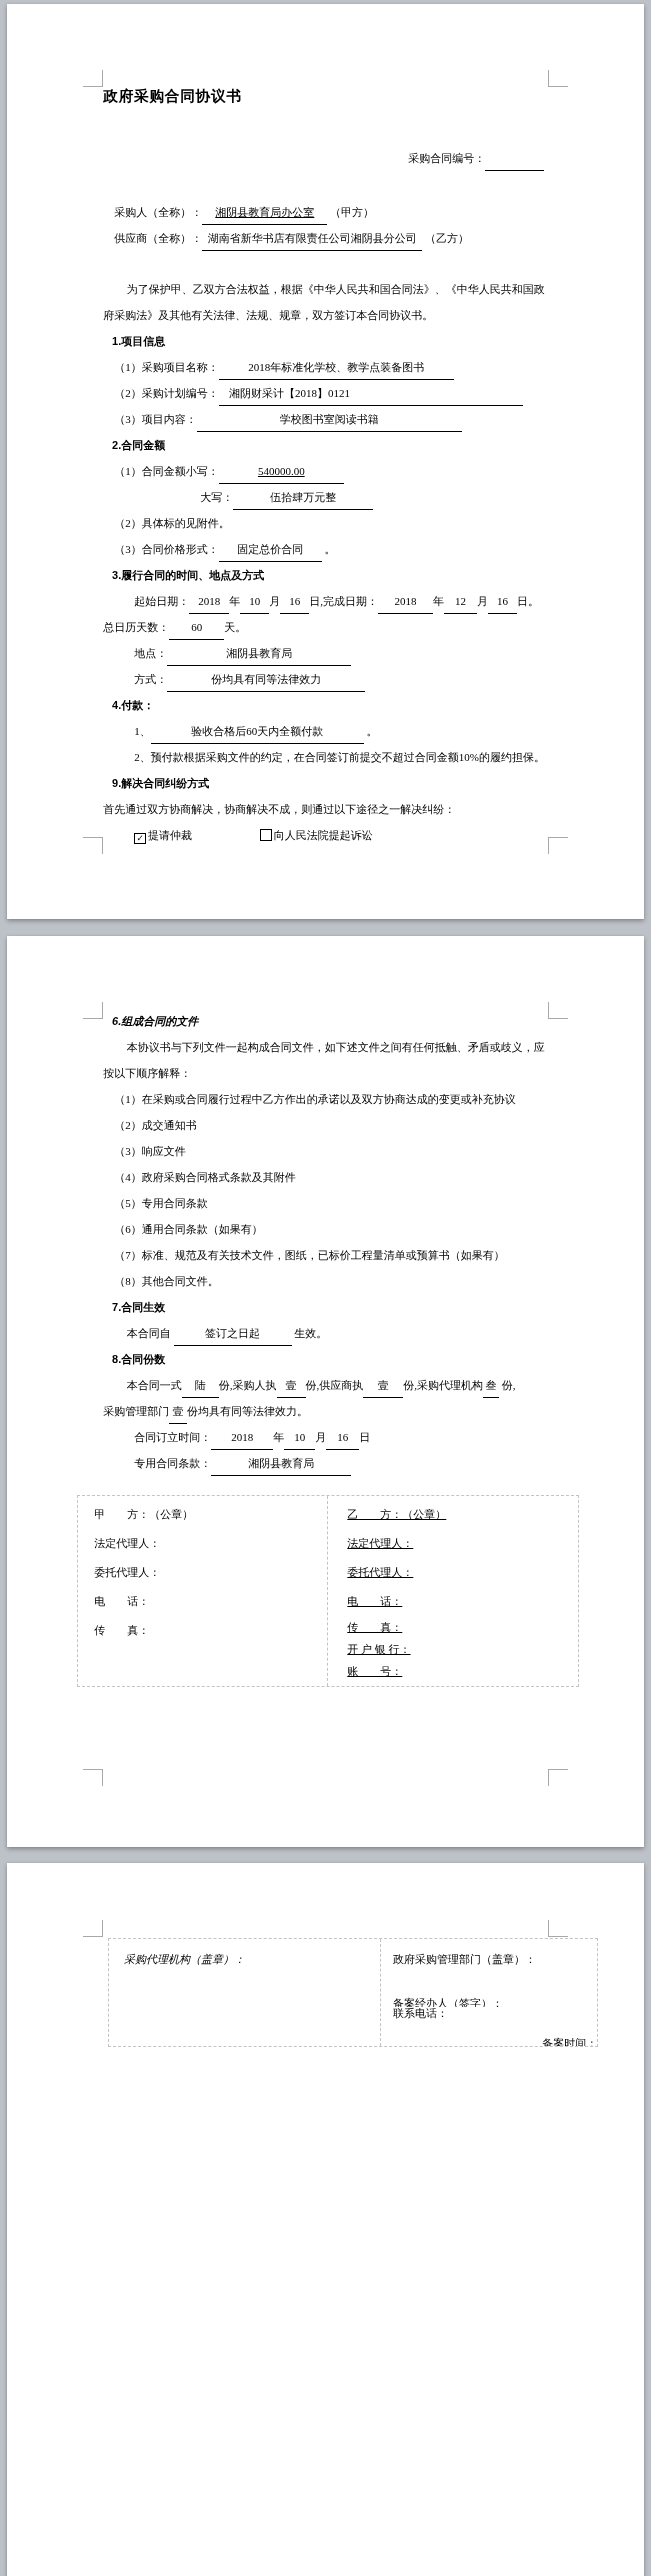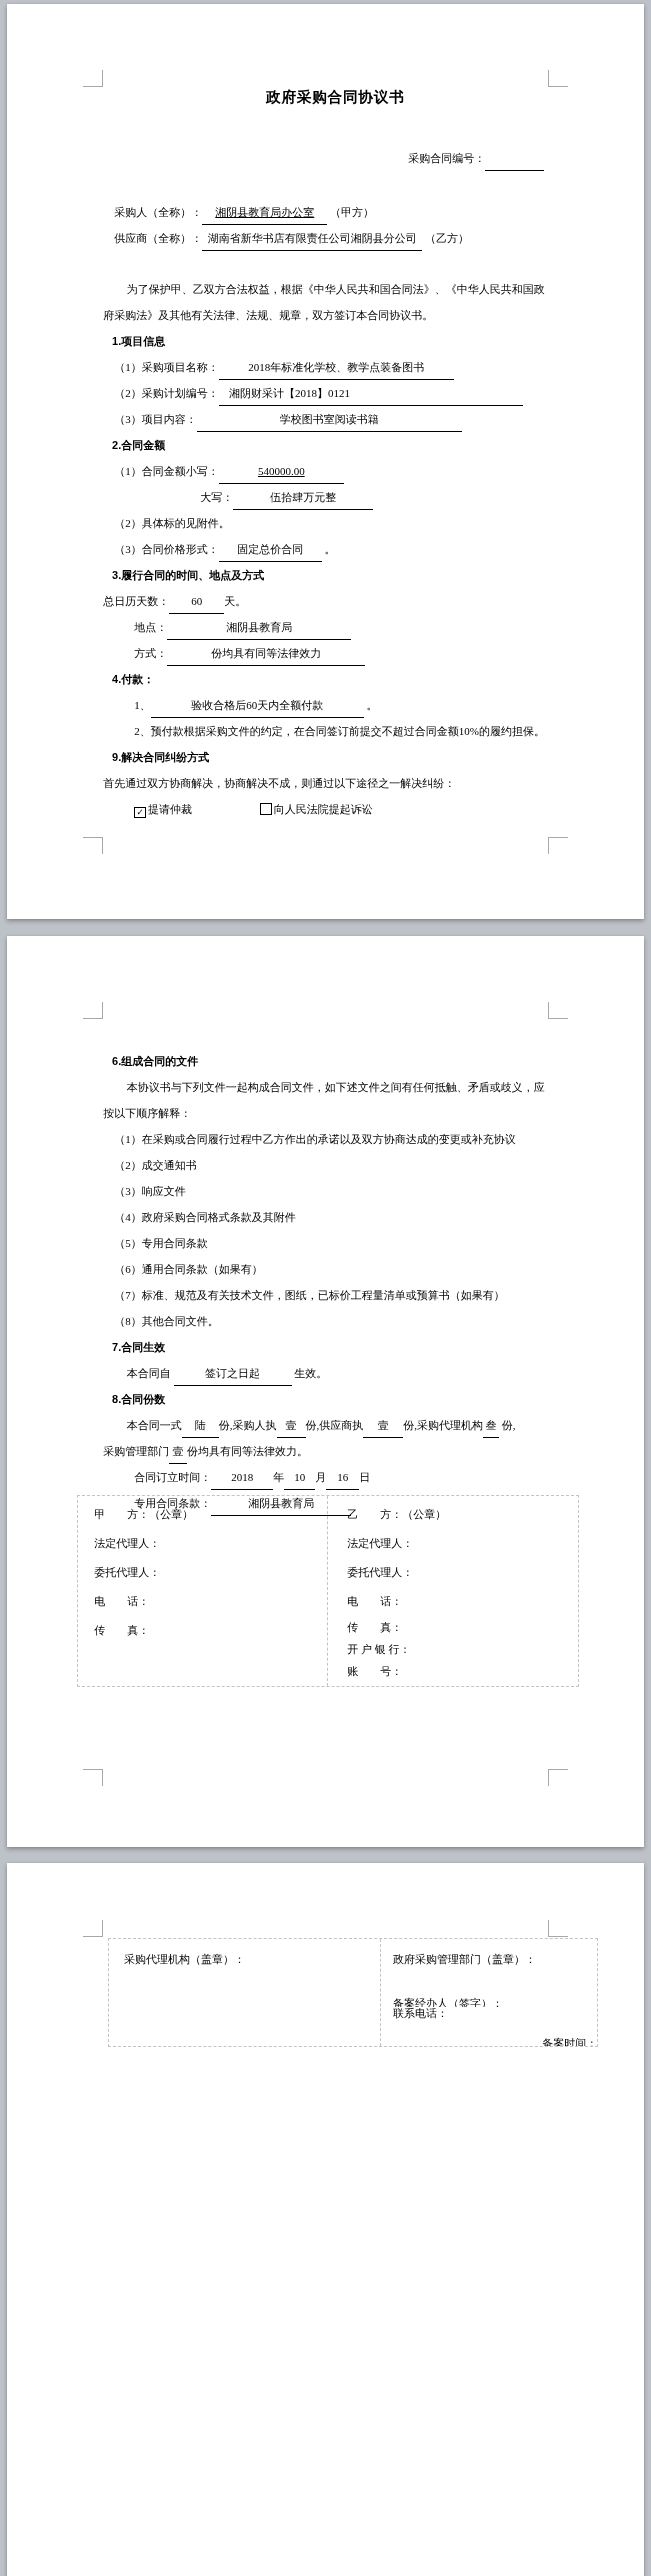--- a/index.html
+++ b/index.html
@@ -25,22 +25,22 @@
   .cm.tr{border-left-width:0.7px;border-bottom-width:0.7px;}
   .cm.bl{border-right-width:0.7px;border-top-width:0.7px;}
   .cm.br{border-left-width:0.7px;border-top-width:0.7px;}
   .mtl{left:76px;top:66px;}  .mtr{left:541px;top:66px;}
   .mbl{left:76px;top:833px;} .mbr{left:541px;top:833px;}
   #page3 .mtl{top:57px;} #page3 .mtr{top:57px;}
 
   .content{position:absolute;top:0;left:96px;width:464px;}
   .ln{height:26px;line-height:26px;white-space:nowrap;}
   .doc-title{
-    height:22px;line-height:22px;margin-top:82px;text-align:center;
-    font-family:Liberation Sans, sans-serif;
+    height:22px;line-height:22px;margin-top:82px;
+    font-family:Liberation Mono, monospace;
     font-weight:bold;font-size:14.7px;letter-spacing:0.7px;
   }
   .hd{font-family:"Liberation Sans","DejaVu Sans",sans-serif;font-weight:bold;}
   .ind-a{padding-left:11px;}   
   .ind-h{padding-left:8.8px;}   
   .ind-p{padding-left:23.5px;}   
   .ind-f{padding-left:31px;}   
   .ind-cap{padding-left:97px;}
   .ind-no{padding-left:305px;}
   .mt50{margin-top:37px;} .mt38{margin-top:28px;} .mt34{margin-top:25px;}
@@ -58,29 +58,29 @@
   .cb{display:inline-block;width:9.6px;height:9.6px;border:1.5px solid #000;
       line-height:9.6px;font-size:8.8px;text-align:center;vertical-align:-1.5px;
       margin-right:2.2px;font-family:"DejaVu Sans",sans-serif;font-weight:bold;}
   .opt-gap{margin-left:68px;}
 
   
   .party-table{position:absolute;left:70px;top:559px;width:500px;height:190px;
       border:0.7px dashed #c3c3c3;display:flex;}
   .party-cell{box-sizing:border-box;padding:4.4px 0 0 16px;overflow:hidden;}
   .party-cell.lft{width:50%;border-right:0.7px dashed #c3c3c3;}
-  .party-cell.rgt{width:50%;padding-left:19px;}
+  .party-cell.rgt{width:50%;padding-left:19px;text-decoration:underline;}
   .pr{height:29px;line-height:29px;white-space:nowrap;}
   .pr-s{height:22px;line-height:22px;white-space:nowrap;}
 
   
   .stamp-table{position:absolute;left:101px;top:75px;width:488px;height:107px;
       border:0.7px dashed #c3c3c3;display:flex;}
   .stamp-cell{box-sizing:border-box;padding:5.9px 0 0 14.7px;overflow:hidden;}
-  .stamp-cell.lft{width:272px;border-right:0.7px dashed #c3c3c3;}
+  .stamp-cell.lft{width:272px;border-right:0.7px dashed #c3c3c3;font-style:italic;}
   .stamp-cell.rgt{width:216px;padding-left:11.8px;}
   .sr{height:28px;line-height:28px;white-space:nowrap;}
   .sig-line{height:11px;line-height:14px;overflow:hidden;margin-top:23px;white-space:nowrap;}
   .sr-tight{height:12.5px;line-height:12.5px;white-space:nowrap;}
   .sr-last{height:12.5px;line-height:12.5px;margin-top:18px;white-space:nowrap;text-align:right;}
 </style>
 </head>
 <body>
 
 <div class="page" id="page1">
@@ -123,20 +123,23 @@
     </div>
     <div class="ln ind-cap">
       <span>大写：</span><span class="u w190">伍拾肆万元整</span>
     </div>
     <div class="ln ind-a">（2）具体标的见附件。</div>
     <div class="ln ind-a">
       <span>（3）合同价格形式：</span><span class="u w140">固定总价合同</span> <span>。</span>
     </div>
 
     <div class="ln hd ind-h">3.履行合同的时间、地点及方式</div>
+    <div class="ln ind-f">
+      <span>起始日期：</span><span class="u w55">2018</span><span>年</span><span class="u w40">10</span><span>月</span><span class="u w40">16</span><span>日,完成日期：</span><span class="u w75">2018</span><span>年</span><span class="u w45">12</span><span>月</span><span class="u w40">16</span><span>日。</span>
+    </div>
     <div class="ln">
       <span>总日历天数：</span><span class="u w75">60</span><span>天。</span>
     </div>
     <div class="ln ind-f">
       <span>地点：</span><span class="u w250">湘阴县教育局</span>
     </div>
     <div class="ln ind-f">
       <span>方式：</span><span class="u w270">份均具有同等法律效力</span>
     </div>
 
@@ -154,21 +157,21 @@
   </div>
 </div>
 
 <div class="page" id="page2">
   <span class="cm tl mtl"></span>
   <span class="cm tr mtr"></span>
   <span class="cm bl mbl"></span>
   <span class="cm br mbr"></span>
 
   <div class="content">
-    <div class="ln hd ind-h" style="margin-top:112px;">6.组成合同的文件</div>
+    <div class="ln hd ind-h" style="margin-top:72px;font-style:italic;">6.组成合同的文件</div>
     <div class="ln ind-p">本协议书与下列文件一起构成合同文件，如下述文件之间有任何抵触、矛盾或歧义，应</div>
     <div class="ln">按以下顺序解释：</div>
     <div class="ln ind-a">（1）在采购或合同履行过程中乙方作出的承诺以及双方协商达成的变更或补充协议</div>
     <div class="ln ind-a">（2）成交通知书</div>
     <div class="ln ind-a">（3）响应文件</div>
     <div class="ln ind-a">（4）政府采购合同格式条款及其附件</div>
     <div class="ln ind-a">（5）专用合同条款</div>
     <div class="ln ind-a">（6）通用合同条款（如果有）</div>
     <div class="ln ind-a">（7）标准、规范及有关技术文件，图纸，已标价工程量清单或预算书（如果有）</div>
     <div class="ln ind-a">（8）其他合同文件。</div>

